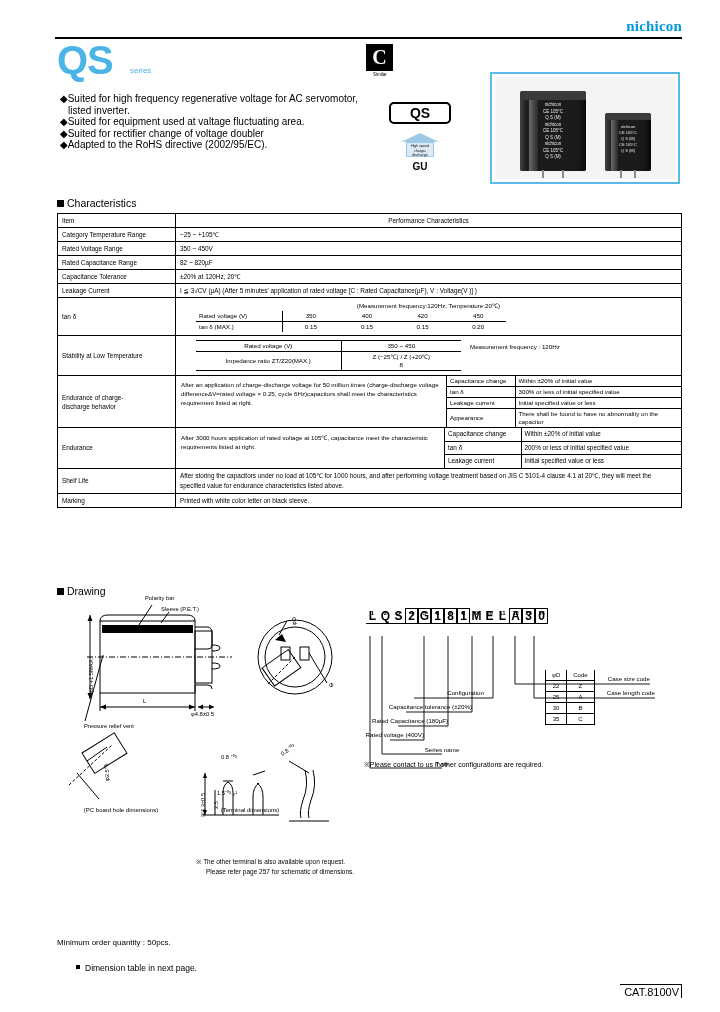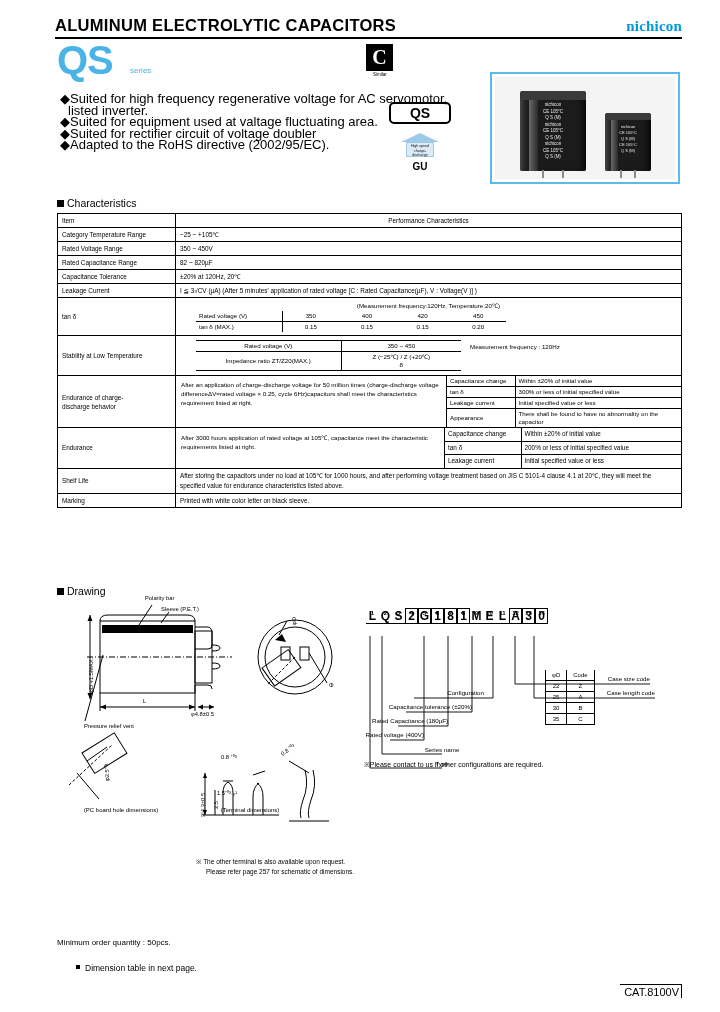--- a/index.html
+++ b/index.html
@@ -40,21 +40,21 @@
     position:absolute; left:130px; top:43px;
     font-size:8.5px; line-height:11px;
   }
   .qs-series {
     position:absolute; left:130px; top:66px;
     font-size:8px; color:#4bb4e6;
   }
 
   .bullets {
     position:absolute; left:60px; top:93px;
-    font-size:13px; line-height:11.5px;
+    font-size:10px; line-height:11.5px;
   }
   .bullets div { white-space:nowrap; }
   .bullets .ind { padding-left:8px; }
 
   
   .cmark {
     position:absolute; left:366px; top:44px;
     width:27px; height:27px; background:#000;
     color:#fff; font-size:20px; font-weight:bold;
     font-family:"Liberation Serif", serif;
@@ -215,32 +215,31 @@
     position:absolute; right:38px; bottom:14px;
     font-size:11px; border-top:1.5px solid #000; border-right:1.5px solid #000;
     padding:1px 2px 0 4px;
   }
 </style>
 </head>
 <body>
 
 <div class="page">
 
-  <div class="hdr-title">ALUMINUM  ELECTROLYTIC  CAPACITORS</div>
   <div class="brand">nichicon</div>
   <div class="hdr-rule"></div>
 
   <div class="qs-big">QS</div>
   <div class="qs-series">series</div>
 
   <div class="bullets">
     <div>◆<span>Suited for high frequency regenerative voltage for AC servomotor,</span></div>
     <div class="ind">listed inverter.</div>
     <div>◆<span>Suited for equipment used at valtage fluctuating area.</span></div>
-    <div>◆<span>Suited for rectifier circuit of voltage doubler</span></div>
+    <div>◆<span>Suited for rectifier change of voltage doubler</span></div>
     <div>◆<span>Adapted to the RoHS directive (2002/95/EC).</span></div>
   </div>
 
   <div class="cmark">C</div>
   <div class="cmark-lbl">Similar</div>
 
   <div class="qs-badge">QS</div>
   <div class="gu-house">
     <div class="roof"></div>
     <div class="body">High speed<br>charge-<br>discharge</div>

